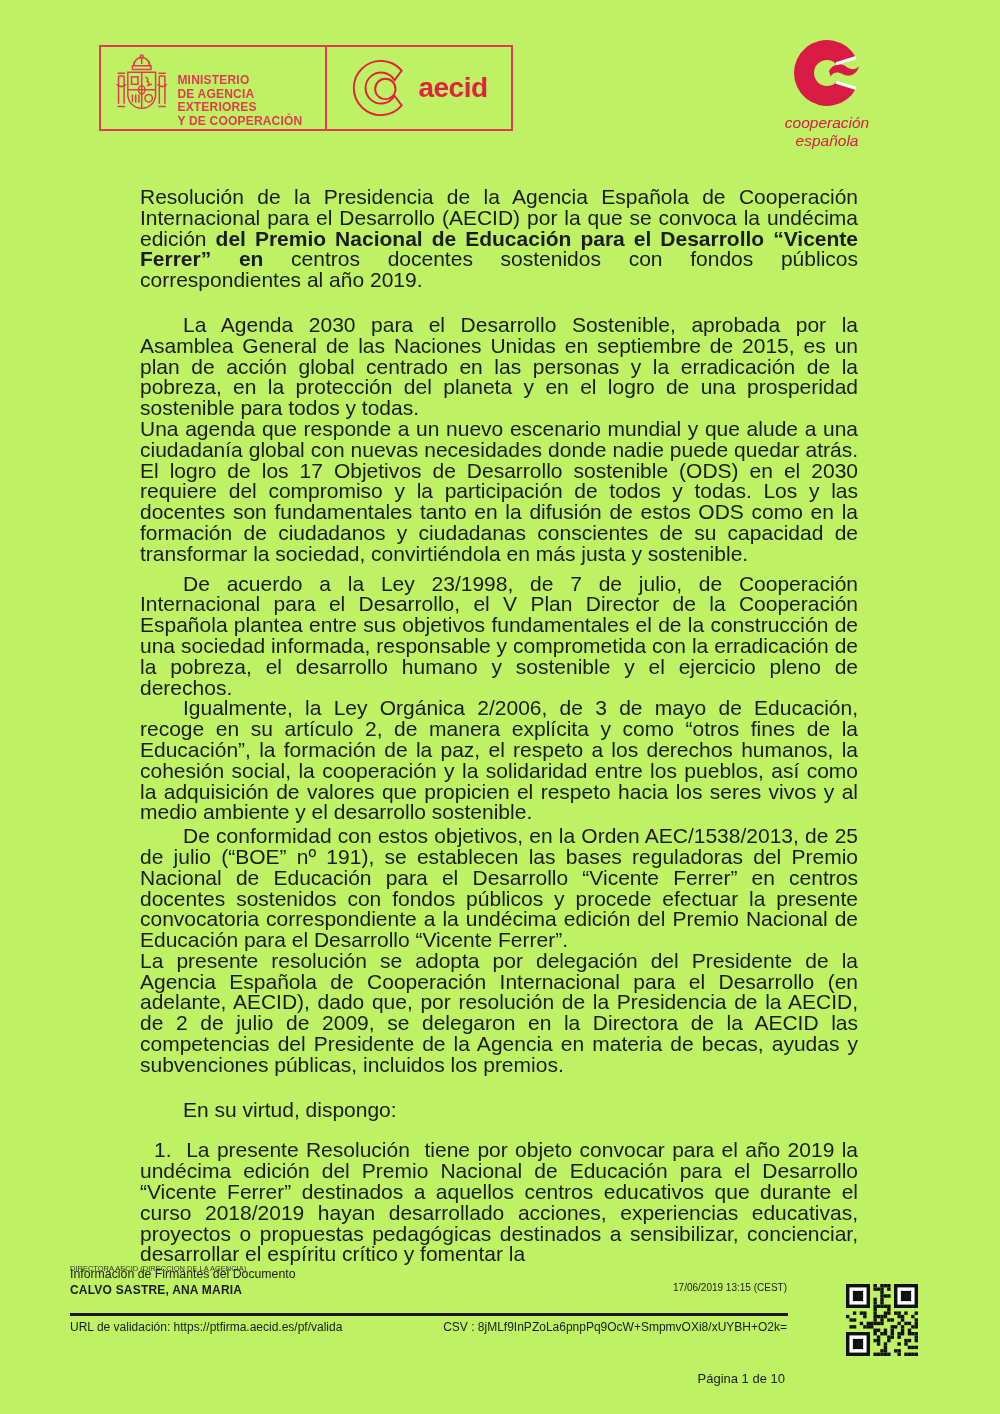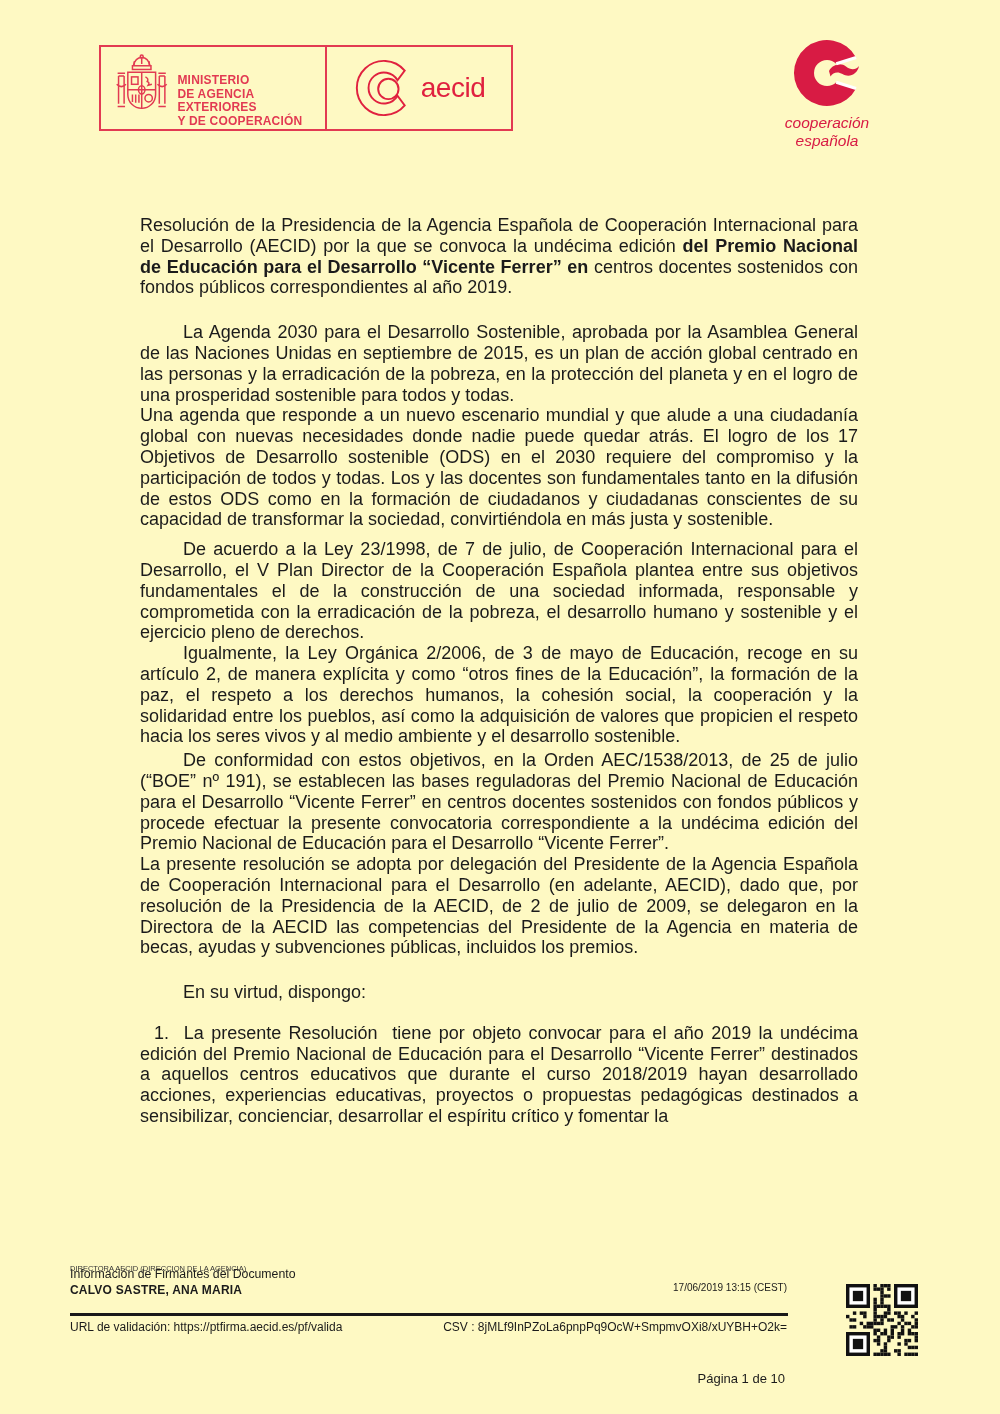--- a/index.html
+++ b/index.html
@@ -1,32 +1,32 @@
 <!DOCTYPE html>
 <html><head>
 <meta charset="utf-8">
 <style>
   html,body{margin:0;padding:0;background:#ffffff;}
-  .page{position:relative;width:1000px;height:1414px;background:#fef9c3;overflow:hidden;
+  .page{position:relative;width:1000px;height:1414px;background:#bef264;overflow:hidden;
         font-family:"Liberation Sans",sans-serif;color:#1b1b1b;}
 
   
   .gov-box{position:absolute;left:99px;top:45px;width:414px;height:86px;
            border:2px solid #e23a52;box-sizing:border-box;display:flex;}
   .ministry-cell{width:226px;display:flex;align-items:center;gap:7px;
                  padding-left:12px;box-sizing:border-box;border-right:2px solid #e23a52;}
   .ministry-text{color:#e23a52;font-size:12px;font-weight:bold;line-height:13.5px;letter-spacing:.2px;padding-top:26px;}
   .aecid-cell{flex:1;display:flex;align-items:center;justify-content:center;gap:6px;}
-  .aecid-word{color:#e0213f;font-weight:normal;font-size:28px;letter-spacing:-.5px;}
+  .aecid-word{color:#e0213f;font-weight:bold;font-size:28px;letter-spacing:-.5px;}
   .coop-logo{position:absolute;left:782px;top:38px;width:90px;text-align:center;}
   .coop-text{color:#d81b44;font-size:15.5px;line-height:17.5px;margin-top:2px;font-style:italic;}
 
   
   .doc{position:absolute;left:140px;top:187px;width:718px;
-       font-size:18px;line-height:20.8px;text-align:justify;margin-top:28px;}
+       font-size:21px;line-height:20.8px;text-align:justify;}
   .doc p{margin:0;}
   .ind{text-indent:43px;}
   .item{text-indent:14px;}
   .title-p{margin-bottom:24px !important;}
   .mb9{margin-bottom:9px !important;}
   .mb3{margin-bottom:3px !important;}
   .mb24{margin-bottom:24px !important;}
   .mb20{margin-bottom:20px !important;}
   .mb21{margin-bottom:21px !important;}
   .bold{font-weight:bold;}

